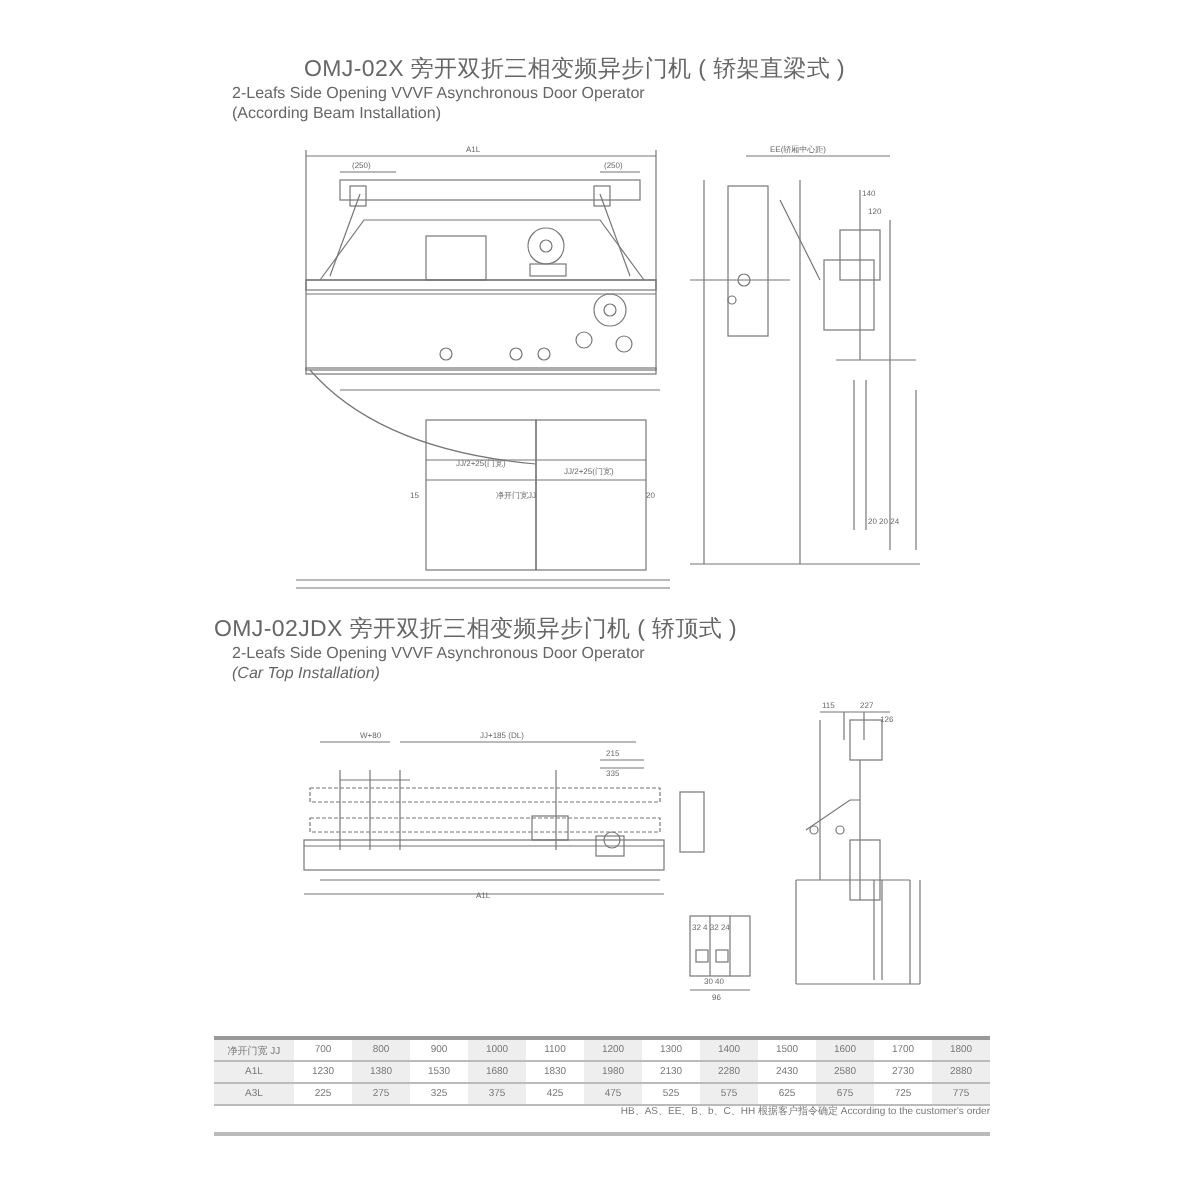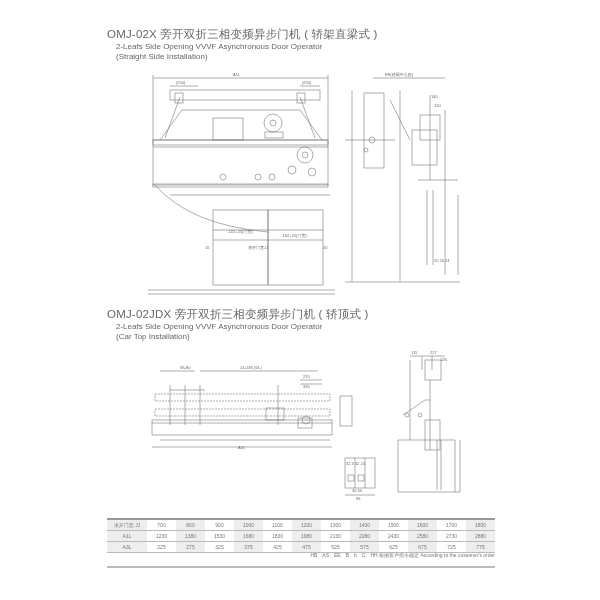--- a/index.html
+++ b/index.html
@@ -12,27 +12,27 @@
   .tbl tr:first-child td{border-top:2px solid #999;}
   .tbl td.hl{background:#eee;}
   .tbl td.rowh{width:40px;}
   .note{position:absolute;left:107px;width:388px;top:552px;text-align:right;font-size:5px;color:#777;}
   .bottomrule{position:absolute;left:107px;top:566px;width:388px;height:2px;background:#bbb;}
   .lbl{font-size:4px;fill:#666;font-family:"Liberation Sans",sans-serif;}
 </style>
 </head>
 <body>
 
-<div class="title" style="top:27px;">OMJ-02X 旁开双折三相变频异步门机 ( 轿架直梁式 )</div>
+<div class="title" style="top:27px;margin-left:45px;">OMJ-02X 旁开双折三相变频异步门机 ( 轿架直梁式 )</div>
 <div class="sub" style="top:42px;">2-Leafs Side Opening VVVF  Asynchronous Door Operator</div>
-<div class="sub" style="top:52px;">(Straight Side Installation)</div>
+<div class="sub" style="top:52px;">(According Beam Installation)</div>
 
 <div class="title" style="top:307px;text-align:right;">OMJ-02JDX 旁开双折三相变频异步门机 ( 轿顶式 )</div>
 <div class="sub" style="top:322px;">2-Leafs Side Opening VVVF  Asynchronous Door Operator</div>
-<div class="sub" style="top:332px;">(Car Top Installation)</div>
+<div class="sub" style="top:332px;font-style:italic;">(Car Top Installation)</div>
 
 <svg width="600" height="600" viewBox="0 0 600 600">
   <g stroke="#777" stroke-width="0.6" fill="none">
 
     <g>
 
       <line x1="153" y1="78" x2="328" y2="78"></line>
       <line x1="153" y1="75" x2="153" y2="140"></line>
       <line x1="328" y1="75" x2="328" y2="140"></line>
 

